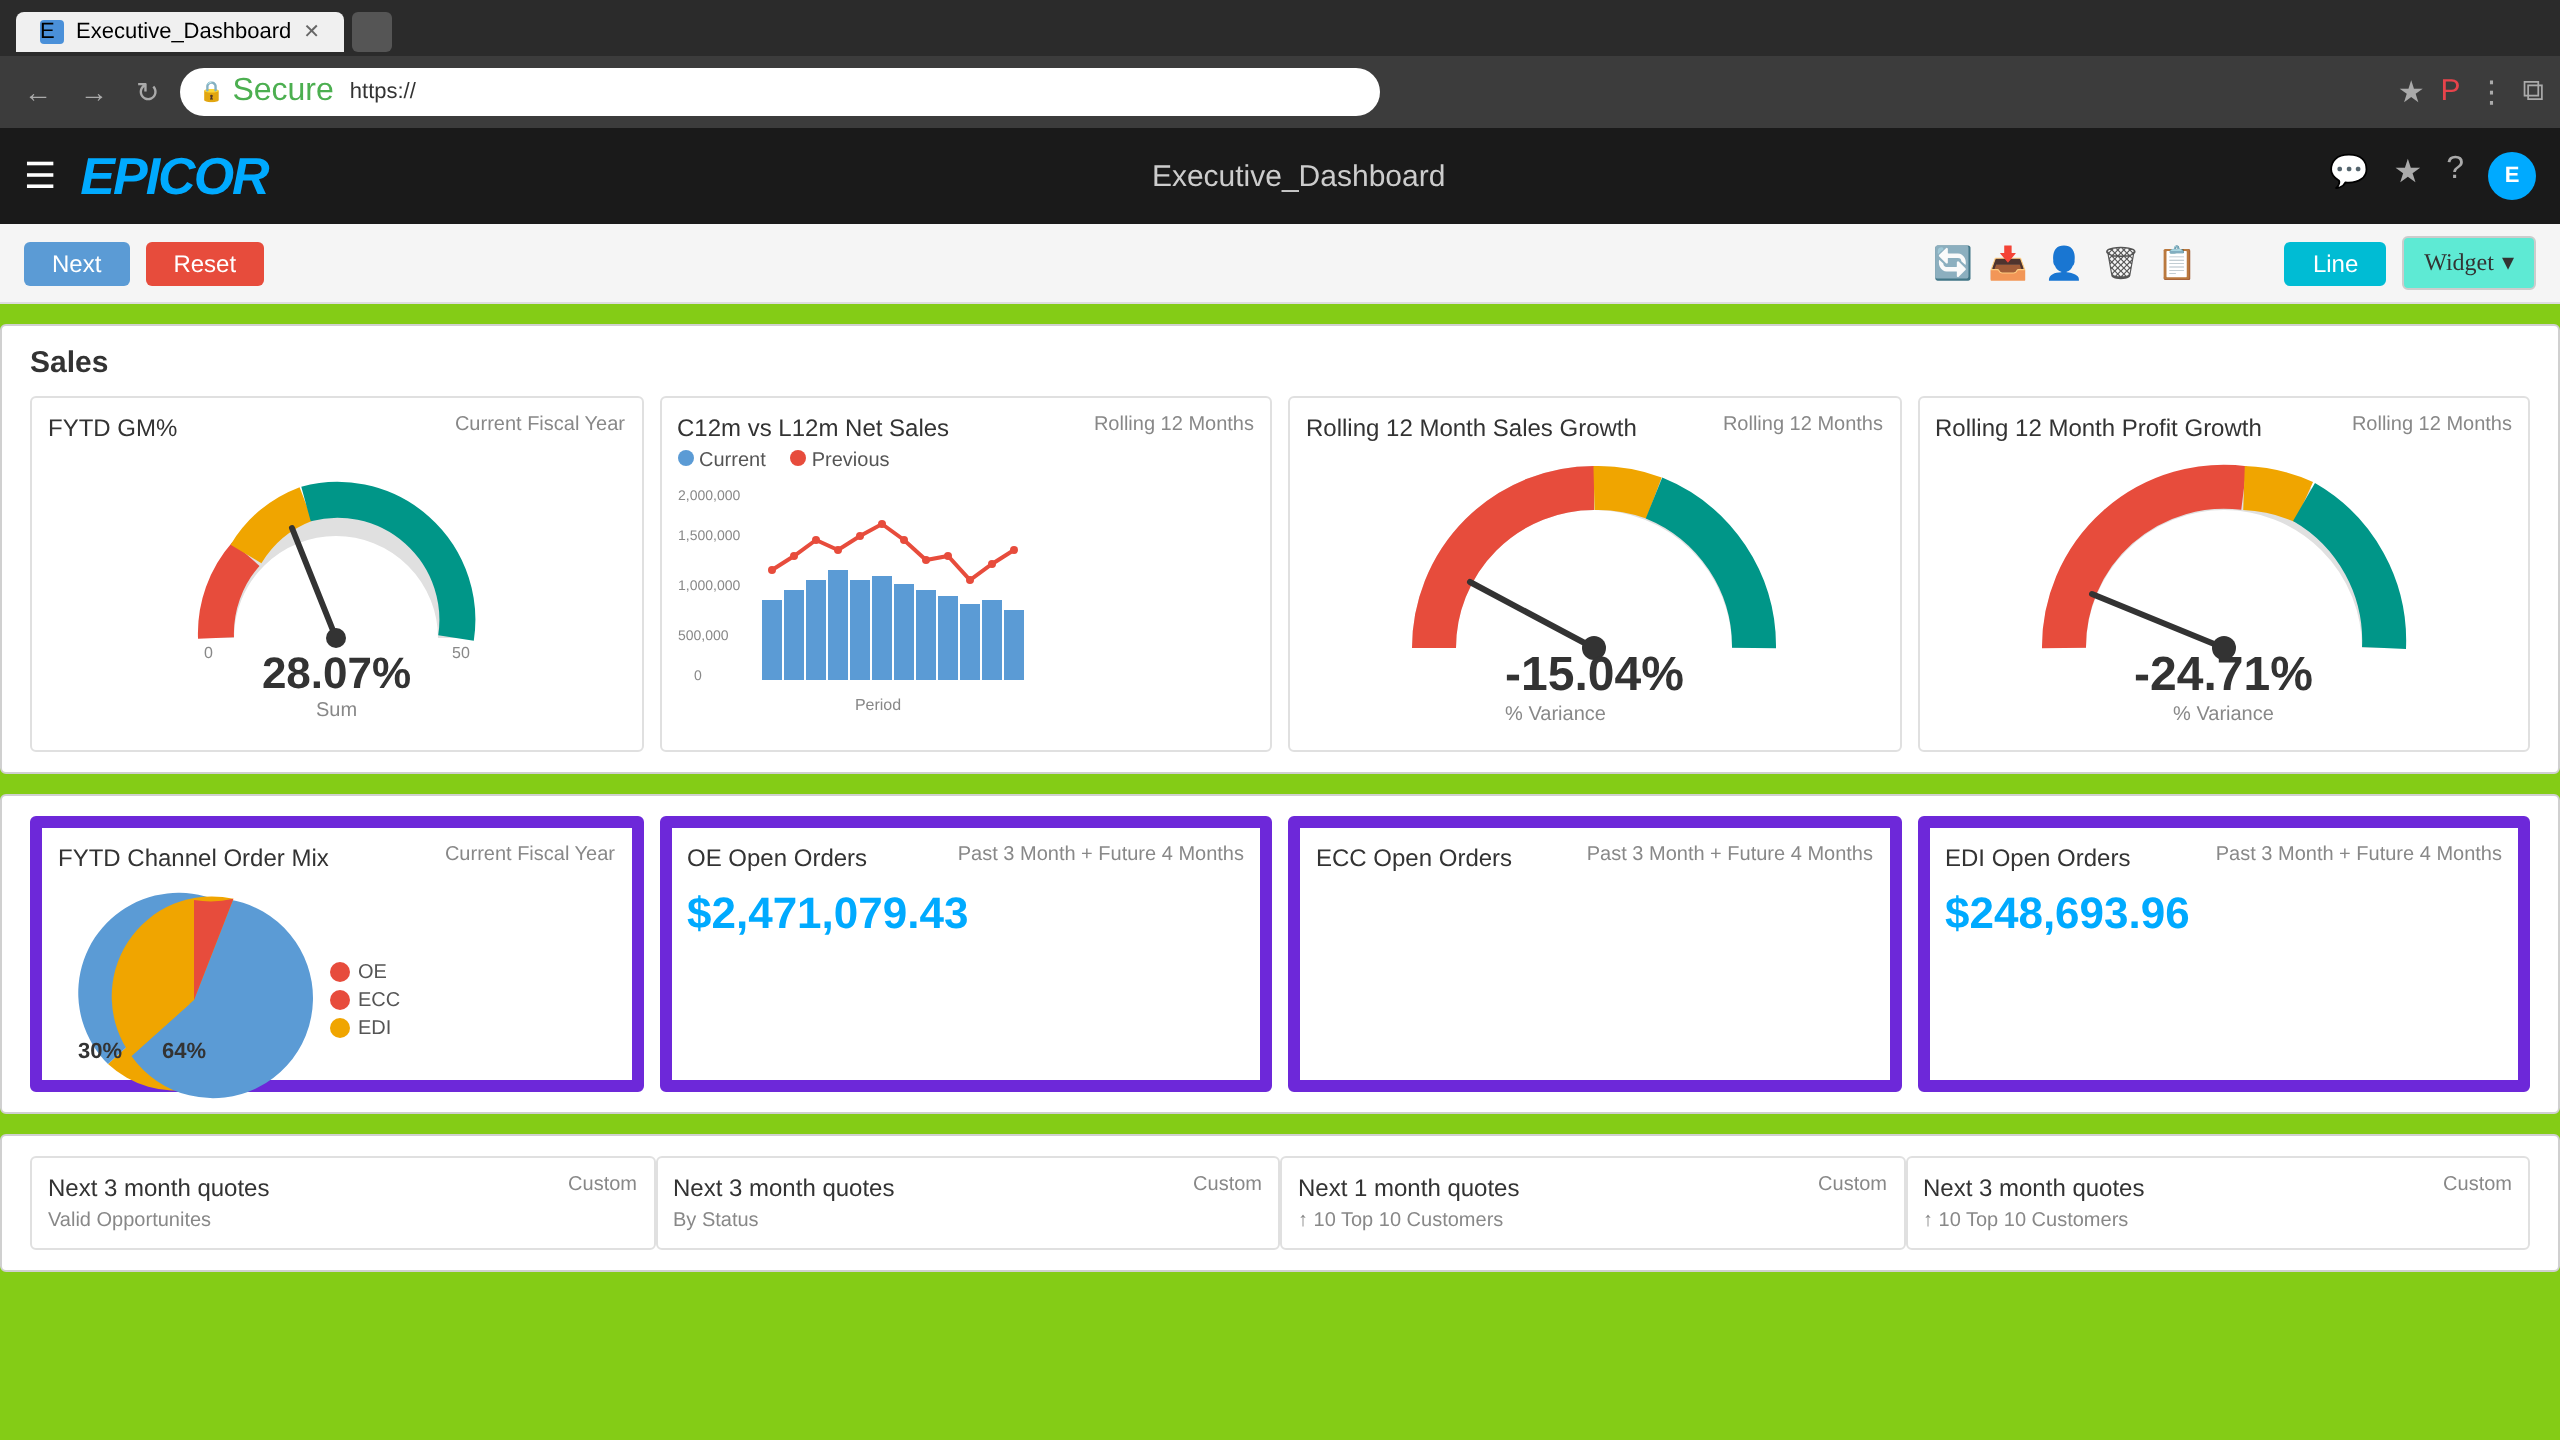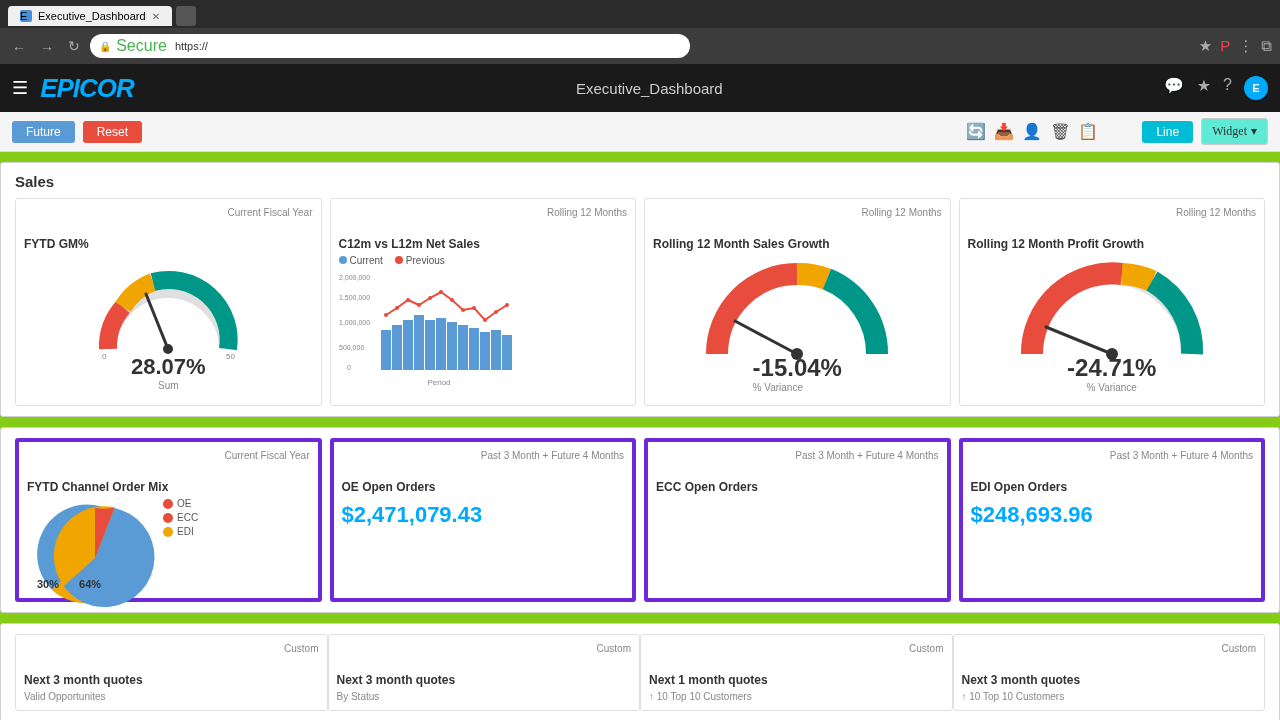--- a/index.html
+++ b/index.html
@@ -40,35 +40,35 @@
     .main-content { padding: 10px 0; background: #84cc16; min-height: calc(720px - 148px); }
 
     
     .section { background: #fff; border: 1px solid #d0d0d0; border-radius: 3px; margin-bottom: 10px; padding: 10px 14px; }
     .section-title { font-size: 15px; font-weight: 600; color: #333; margin-bottom: 8px; }
 
     
     .dashboard-grid { display: grid; grid-template-columns: 1fr 1fr 1fr 1fr; gap: 8px; }
     .widget { background: #fff; border: 1px solid #e0e0e0; border-radius: 3px; padding: 8px; }
     .widget-header { display: flex; justify-content: space-between; align-items: flex-start; margin-bottom: 4px; }
-    .widget-title { font-size: 12px; font-weight: 700; color: #333; margin-top: 30px; }
+    .widget-title { font-size: 12px; font-weight: 400; color: #333; }
     .widget-subtitle { font-size: 10px; color: #888; }
 
     
     .gauge-container { display: flex; flex-direction: column; align-items: center; padding: 4px 0; }
     .chart-legend { display: flex; gap: 12px; font-size: 10px; color: #555; margin-bottom: 4px; }
     .legend-dot { width: 8px; height: 8px; border-radius: 50%; display: inline-block; margin-right: 3px; }
 
     
     .orders-grid { display: grid; grid-template-columns: 1fr 1fr 1fr 1fr; gap: 8px; }
-    .order-widget { background: #fff; border: 4px solid #6d28d9; border-radius: 3px; padding: 8px; }
+    .order-widget { background: #fff; border: 6px solid #6d28d9; border-radius: 3px; padding: 8px; }
     .order-value { font-size: 22px; font-weight: 600; color: #00aaff; margin-top: 8px; }
 
     
-    .pie-container { display: flex; gap: 8px; }
+    .pie-container { display: flex; align-items: center; gap: 8px; }
     .pie-legend { display: flex; flex-direction: column; gap: 3px; font-size: 10px; color: #555; }
     .legend-item { display: flex; align-items: center; gap: 4px; }
     .legend-color { width: 10px; height: 10px; border-radius: 50%; flex-shrink: 0; }
 
     
     .quotes-grid { display: grid; grid-template-columns: 1fr 1fr 1fr 1fr; gap: 0; }
     .quote-widget { background: #fff; border: 1px solid #e0e0e0; border-radius: 3px; padding: 8px; }
   </style>
 </head>
 <body>
@@ -106,21 +106,21 @@
   <div class="app-title">Executive_Dashboard</div>
   <div class="header-icons">
     <span style="color:#aaa;">💬</span>
     <span style="color:#aaa;">★</span>
     <span style="color:#aaa;">?</span>
     <div class="user-avatar">E</div>
   </div>
 </div>
 
 <div class="toolbar">
-  <button class="btn-focus">Future</button>
+  <button class="btn-focus">Next</button>
   <button class="btn-reset">Reset</button>
   <div class="toolbar-spacer"></div>
   <div class="toolbar-right">
     <span class="toolbar-icon">🔄</span>
     <span class="toolbar-icon">📥</span>
     <span class="toolbar-icon">👤</span>
     <span class="toolbar-icon">🗑</span>
     <span class="toolbar-icon">📋</span>
     <button class="btn-line">Line</button>
     <button class="btn-widget">

